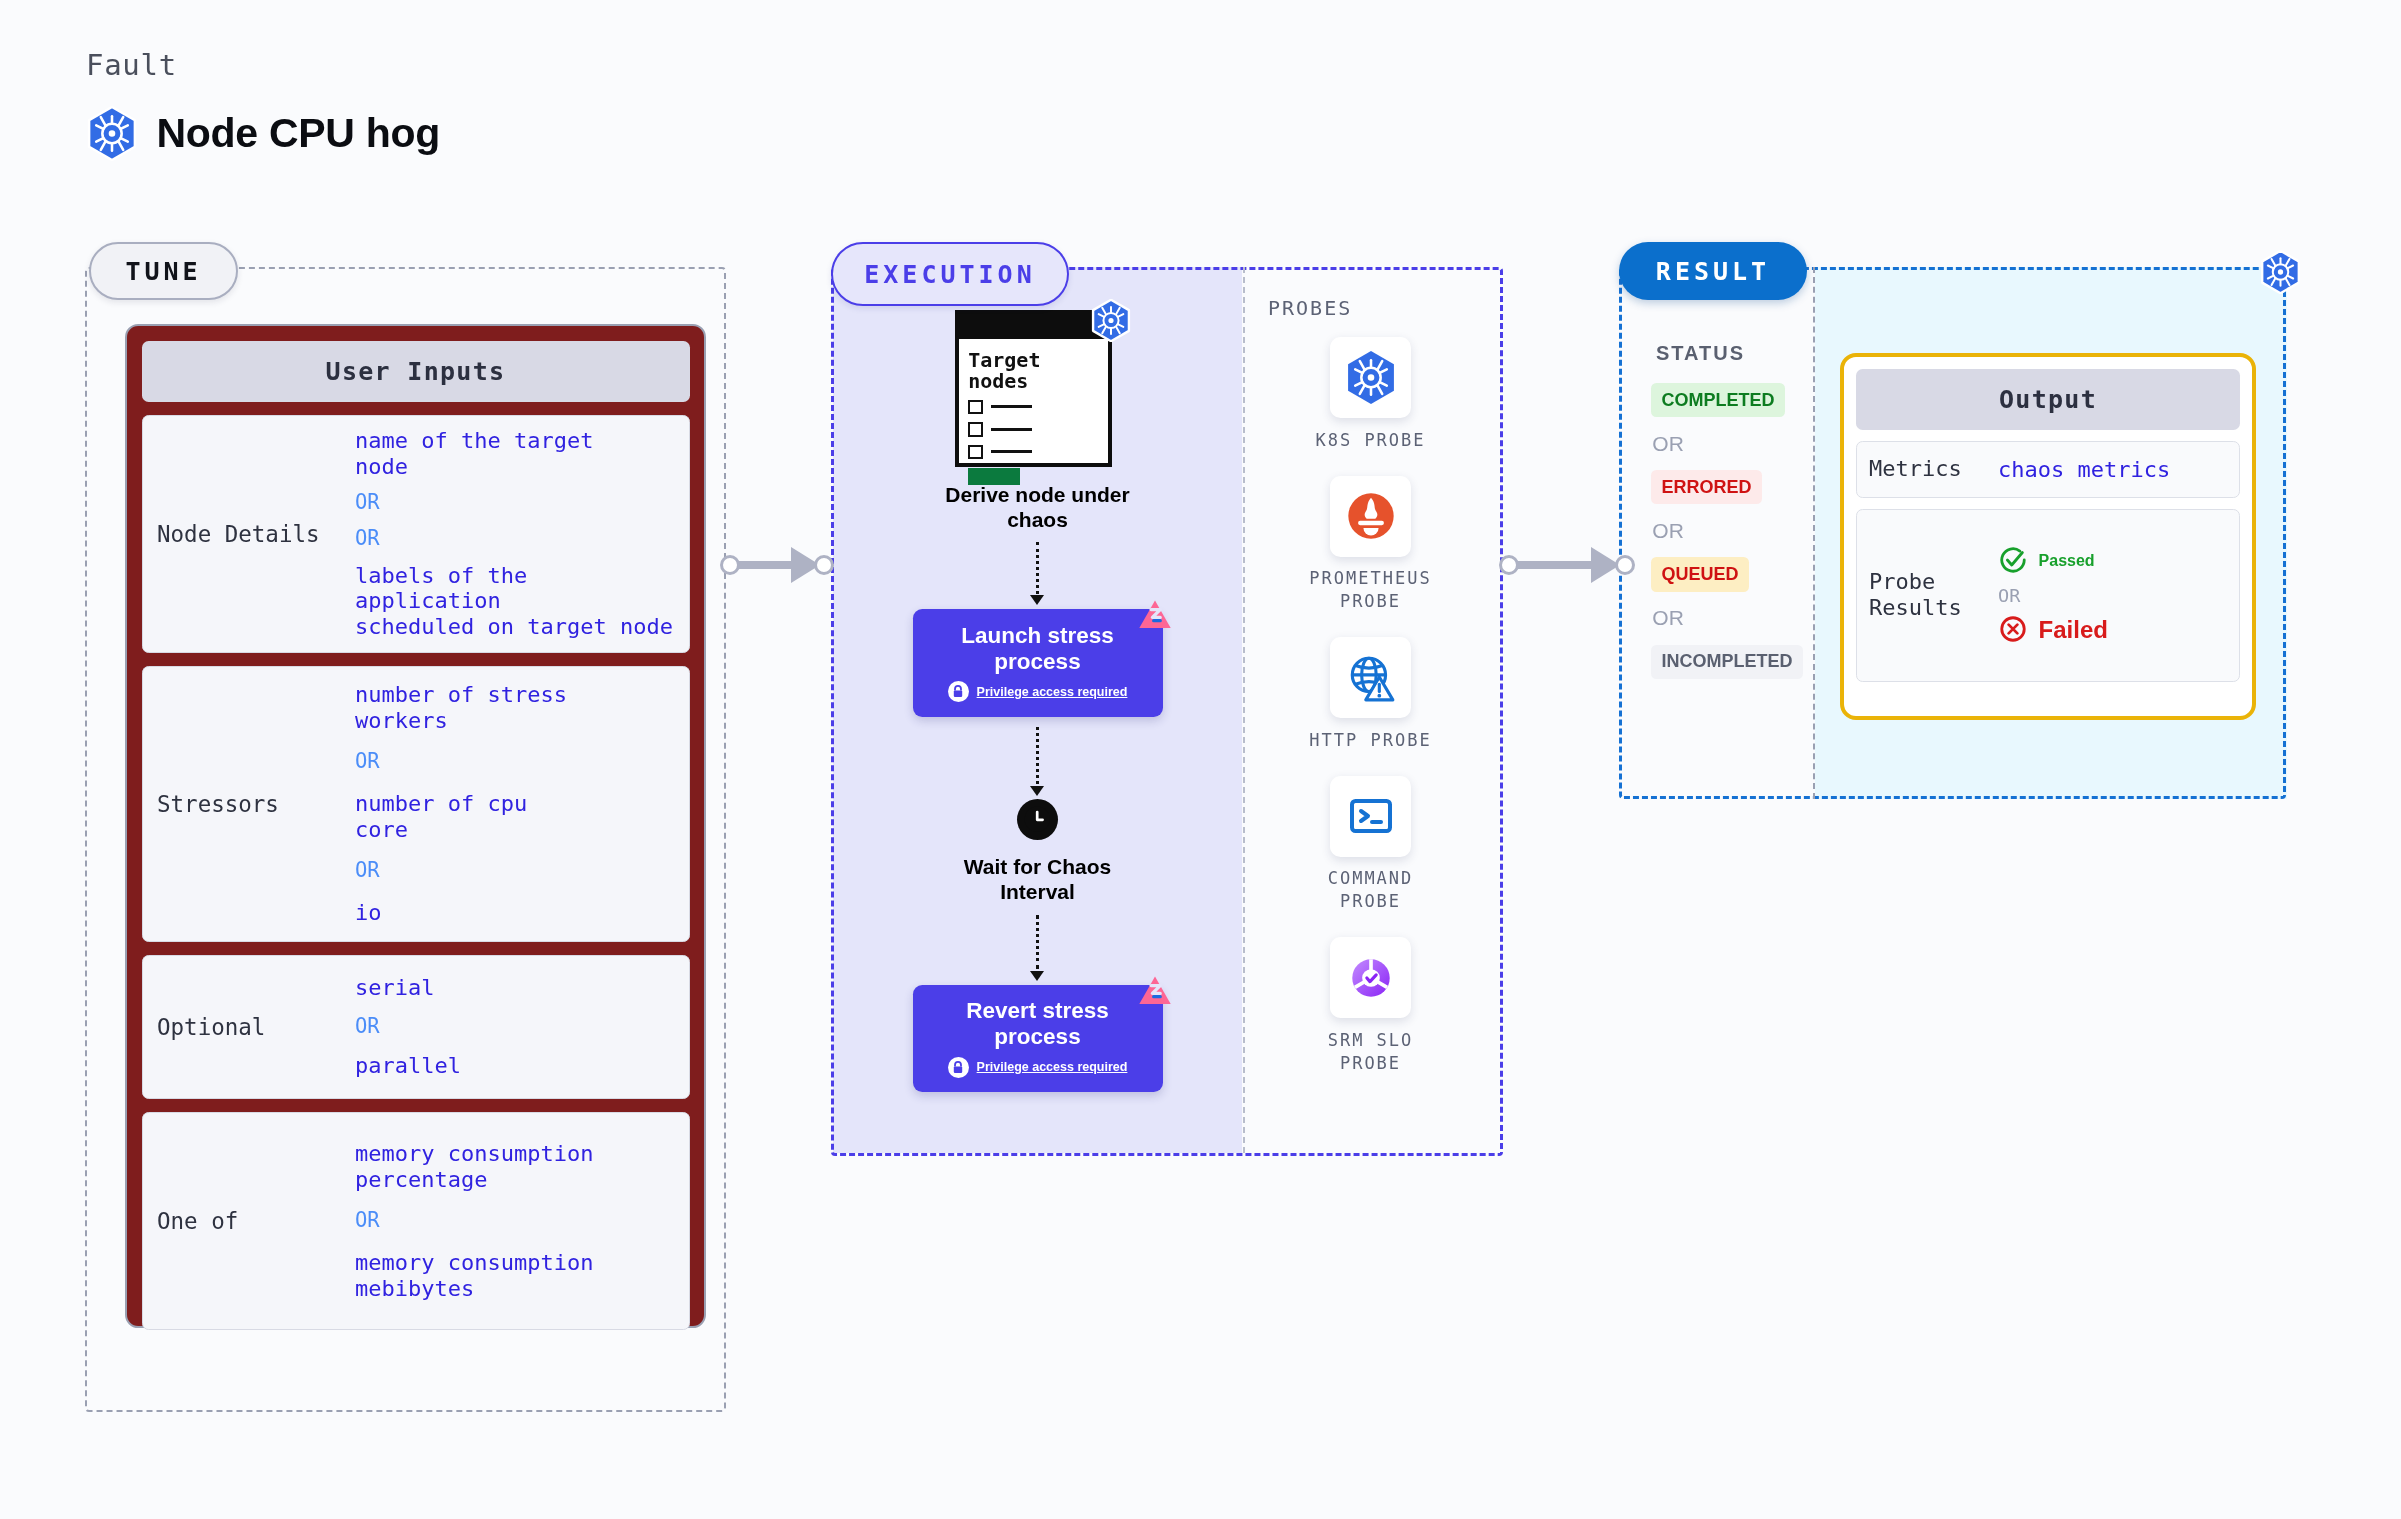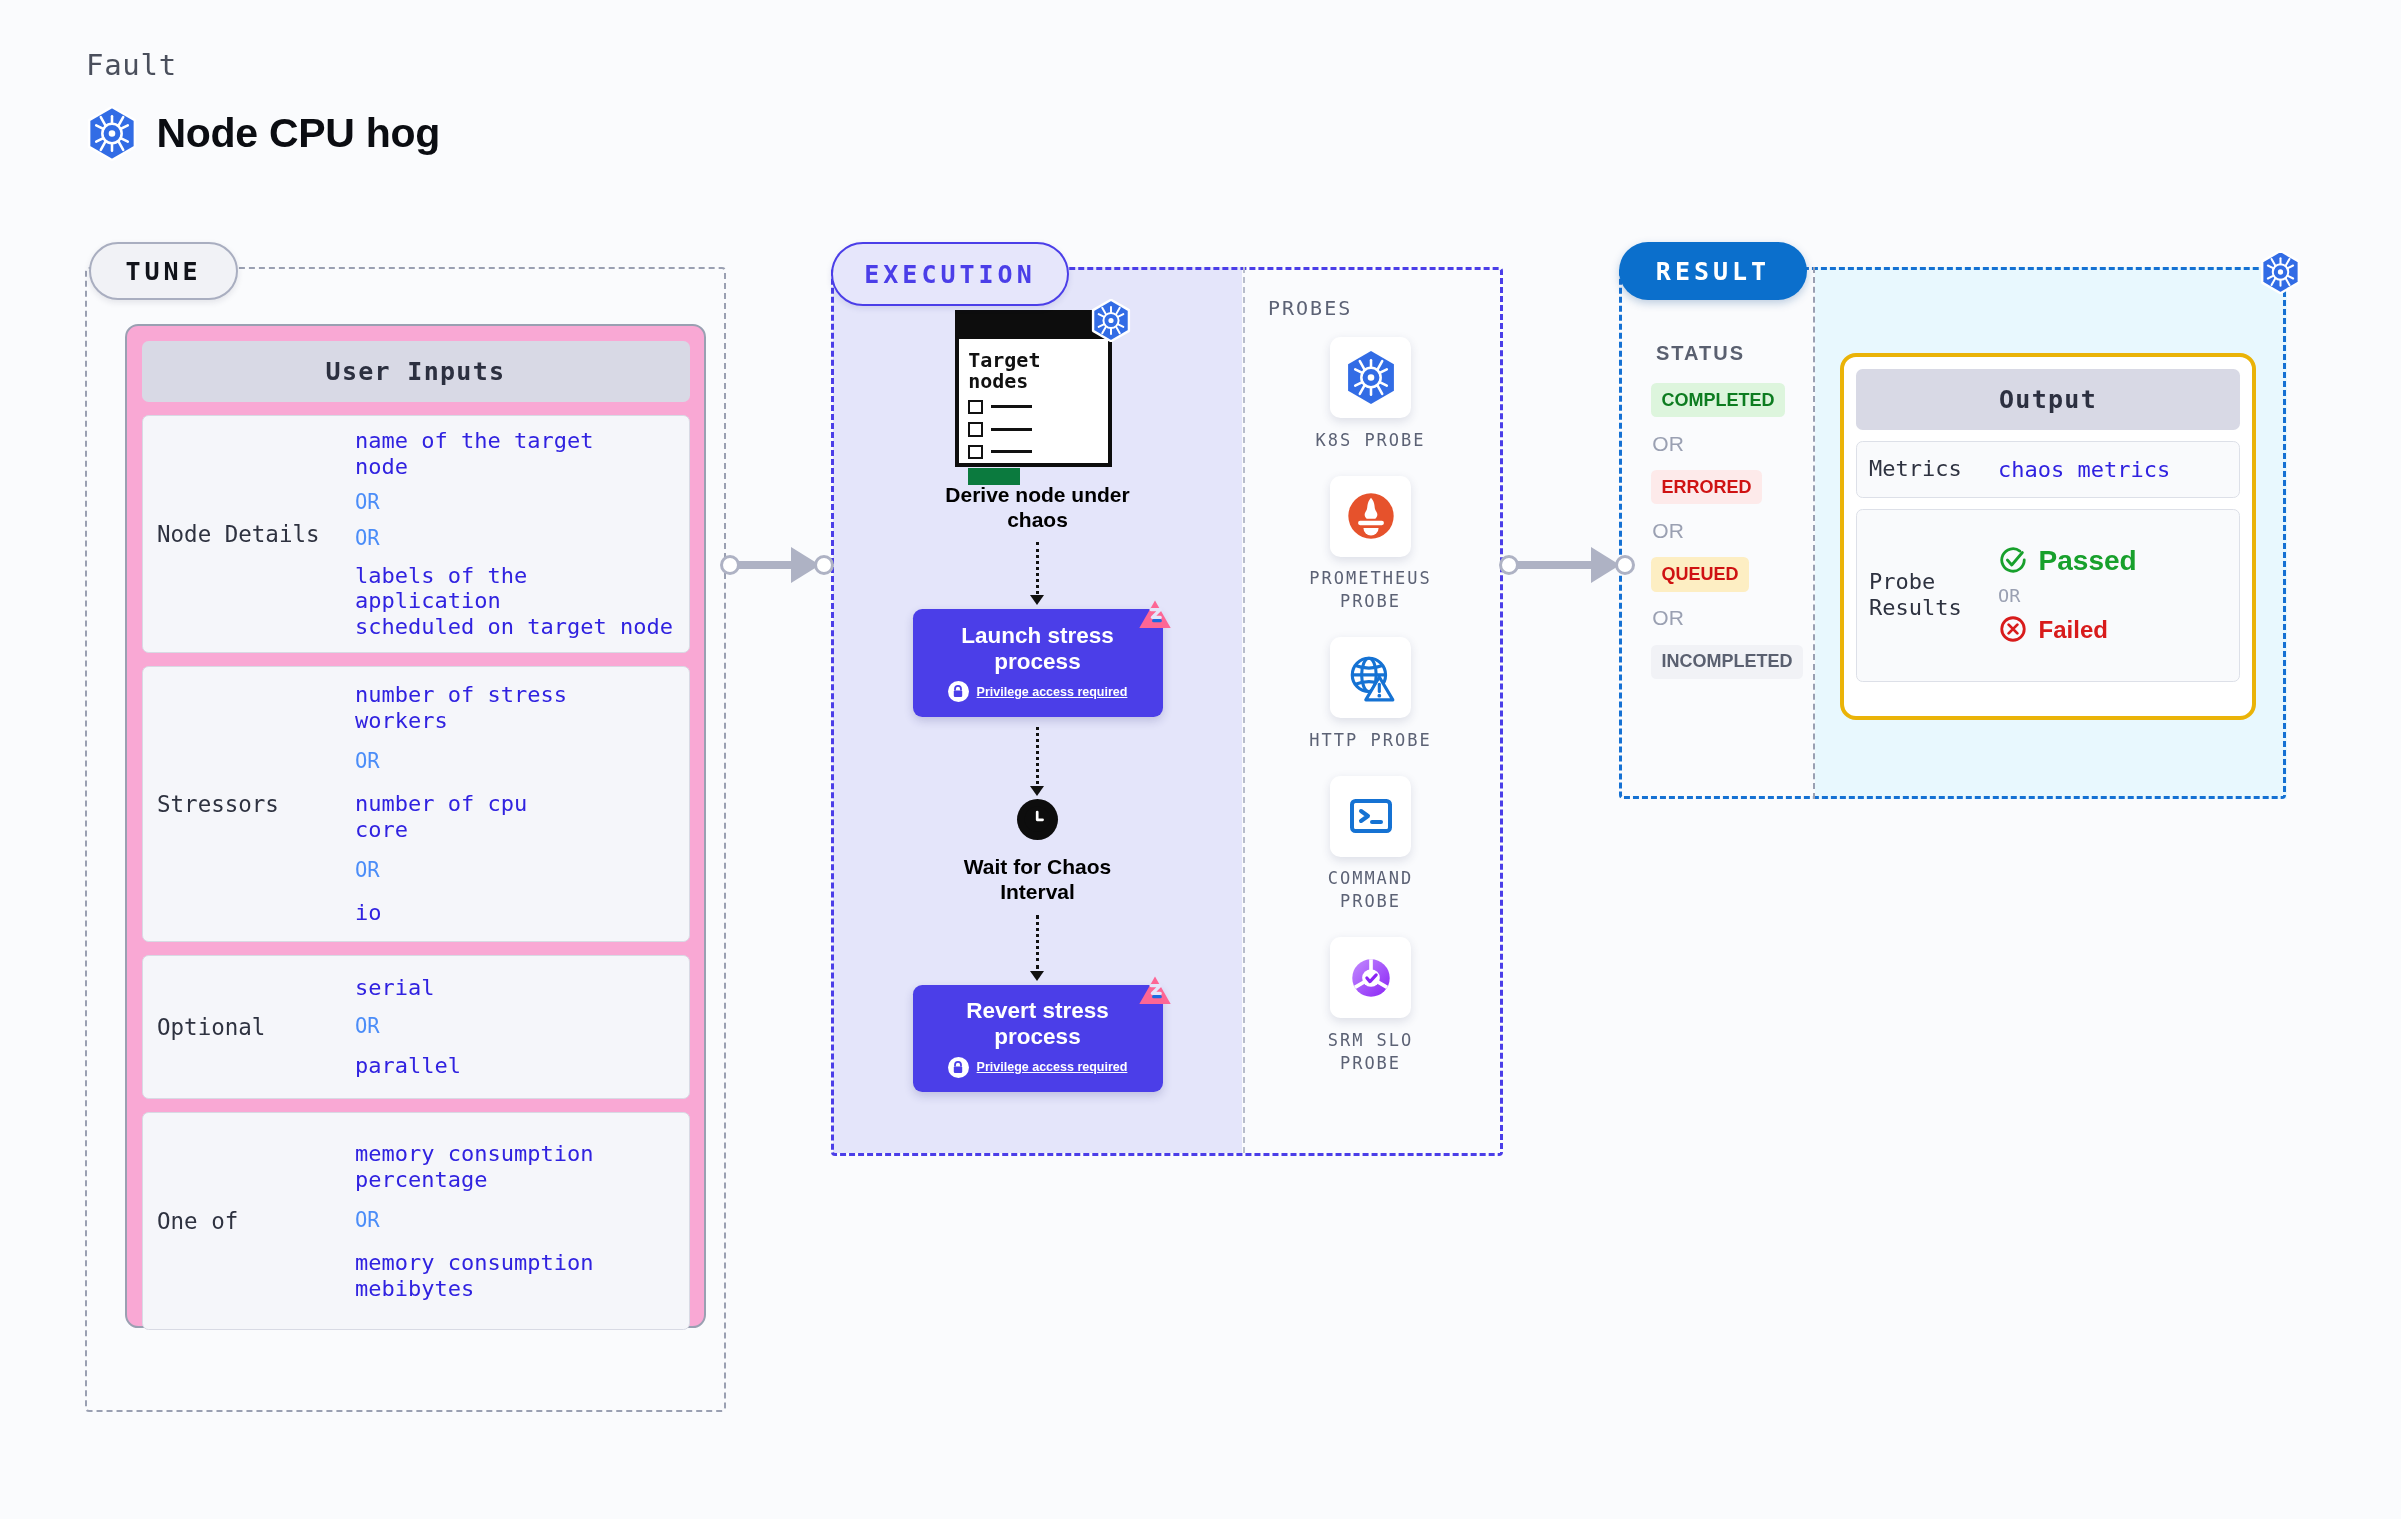--- a/index.html
+++ b/index.html
@@ -63,21 +63,21 @@
     border-left: 2px dashed #9aa0b2;
   }
   .result-output-bg {
     position: absolute; left: 1815px; top: 267px; width: 472px; height: 532px;
     background: #e8f8fe;
   }
 
   
   .tune-card {
     position: absolute; left: 125px; top: 324px; width: 581px; height: 1004px;
-    background: #f9a8d4; border: 2.6px solid #9aa0b2; border-radius: 13.2px;
+    background: #7f1d1d; border: 2.6px solid #9aa0b2; border-radius: 13.2px;
     padding: 14.5px 14.5px;
   }
   .ui-head {
     height: 61px; background: #d8d9e5; border-radius: 6.6px;
     display: flex; align-items: center; justify-content: center;
     font-family: "DejaVu Sans Mono", monospace; font-size: 25px; font-weight: bold;
     color: #2c3040; letter-spacing: 1.3px;
   }
   .param-box {
     margin-top: 13.2px; background: #f5f6fa; border: 1.3px solid #d8dae4; border-radius: 6.6px;
@@ -162,21 +162,21 @@
     background: #ffffff; border: 4px solid #eab308; border-radius: 16px; padding: 12px;
   }
   .out-row {
     margin-top: 10.6px; background: #f9fafc; border: 1.3px solid #dde0e8; border-radius: 6.6px;
     display: flex; align-items: center; padding: 14.5px 10.6px 14.5px 12px;
   }
   .out-label { width: 129px; flex: 0 0 129px; font-family: "DejaVu Sans Mono", monospace; font-size: 22px; color: #2e3240; line-height: 1.2; }
   .out-val   { font-family: "DejaVu Sans Mono", monospace; font-size: 22px; color: #3022e0; }
   .pr-stack { display: flex; flex-direction: column; gap: 8px; }
   .pr-line { display: flex; align-items: center; gap: 10.6px; }
-  .pr-pass { font-size: 28px; font-weight: bold; color: #18a02c; }
+  .pr-pass { font-size: 16px; font-weight: bold; color: #18a02c; }
   .pr-fail { font-size: 24px; font-weight: bold; color: #d81b1b; }
   .pr-or { font-family: "DejaVu Sans Mono", monospace; font-size: 18.5px; color: #9aa0b2; }
 
   
   .conn { position: absolute; height: 59px; }
   .conn .bar { position: absolute; top: 26.4px; left: 13.2px; height: 7.3px; background: #aeb2c4; }
   .conn .head {
     position: absolute; top: 12px; width: 0; height: 0;
     border-top: 18.5px solid transparent; border-bottom: 18.5px solid transparent; border-left: 29px solid #aeb2c4;
   }

